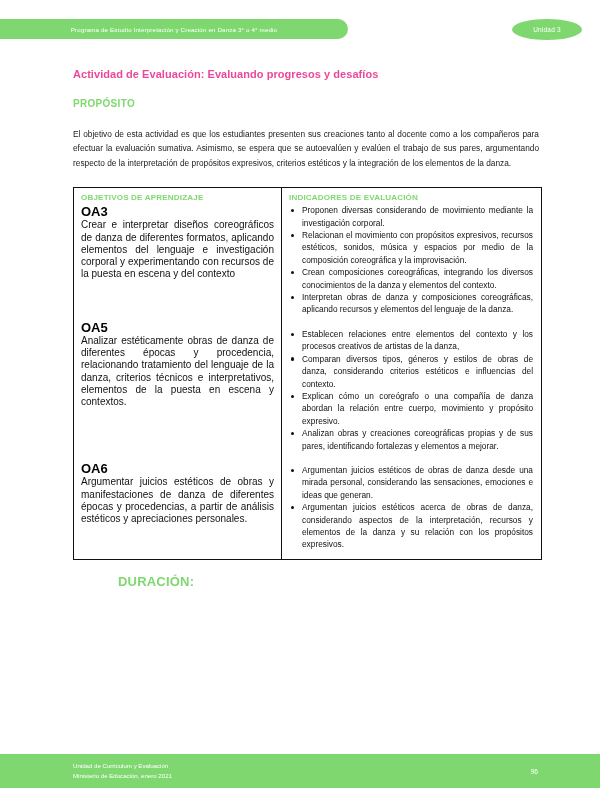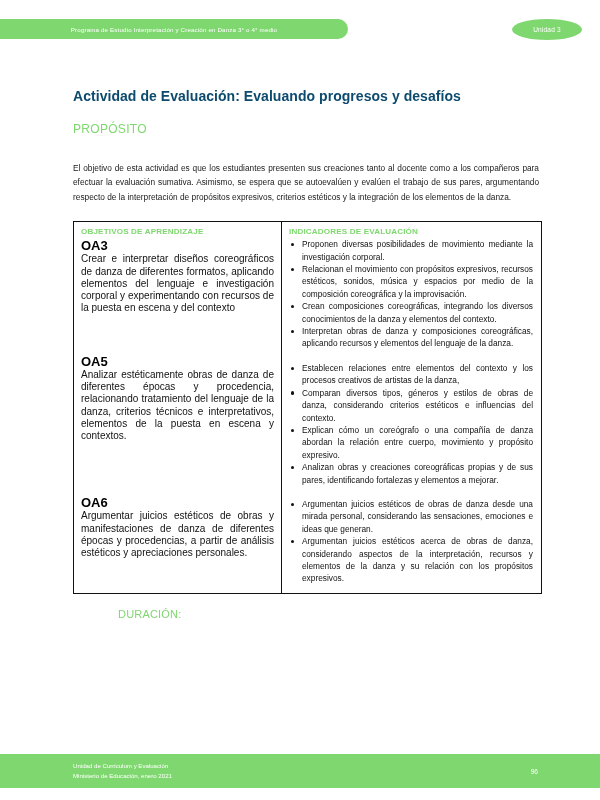--- a/index.html
+++ b/index.html
@@ -55,37 +55,37 @@
 
   
   .content {
     position: absolute;
     left: 73px;
     top: 0;
     width: 466px;
   }
 
   .activity-title {
-    margin-top: 88px;
-    color: #0c4a6e;
-    font-size: 14px;
+    margin-top: 68px;
+    color: #ec4899;
+    font-size: 11px;
     font-weight: bold;
     letter-spacing: 0.05px;
   }
 
   .section-label {
     margin-top: 18px;
     color: #7fd86f;
-    font-size: 12px;
-    font-weight: normal;
+    font-size: 10px;
+    font-weight: bold;
     letter-spacing: 0.3px;
   }
 
   .intro-par {
-    margin-top: 25px;
+    margin-top: 18px;
     font-size: 8.3px;
     line-height: 14.4px;
     color: #1a1a1a;
     text-align: justify;
   }
 
   
   table.oa-table {
     margin-top: 17px;
     border-collapse: collapse;
@@ -157,22 +157,22 @@
   .ind-group + .ind-group {
     margin-top: 12px;
   }
   .ind-spacer-a { height: 38px; }
   .ind-spacer-b { height: 14px; }
 
   
   .duration-label {
     margin-top: 14px;
     color: #7fd86f;
-    font-size: 11px;
-    font-weight: normal;
+    font-size: 13px;
+    font-weight: bold;
     letter-spacing: 0.2px;
     padding-left: 45px;
   }
   .duration-label .colon { color: #7fd86f; }
   .duration-value {
     margin-top: 3px;
     font-size: 8.3px;
     color: #111111;
   }
 
@@ -246,21 +246,21 @@
           </div>
         </div>
       </td>
 
       <td class="col-right">
         <div class="cell-pad-right">
           <div class="col-head">INDICADORES DE EVALUACIÓN</div>
 
           <div class="ind-group">
             <ul class="ind-list">
-              <li>Proponen diversas posibilidades de movimiento mediante la investigación corporal.</li>
+              <li>Proponen diversas considerando de movimiento mediante la investigación corporal.</li>
               <li>Relacionan el movimiento con propósitos expresivos, recursos estéticos, sonidos, música y espacios por medio de la composición coreográfica y la improvisación.</li>
               <li>Crean composiciones coreográficas, integrando los diversos conocimientos de la danza y elementos del contexto.</li>
               <li>Interpretan obras de danza y composiciones coreográficas, aplicando recursos y elementos del lenguaje de la danza.</li>
             </ul>
           </div>
 
           <div class="ind-group">
             <ul class="ind-list">
               <li>Establecen relaciones entre elementos del contexto y los procesos creativos de artistas de la danza,</li>
               <li>Comparan diversos tipos, géneros y estilos de obras de danza, considerando criterios estéticos e influencias del contexto.</li>

